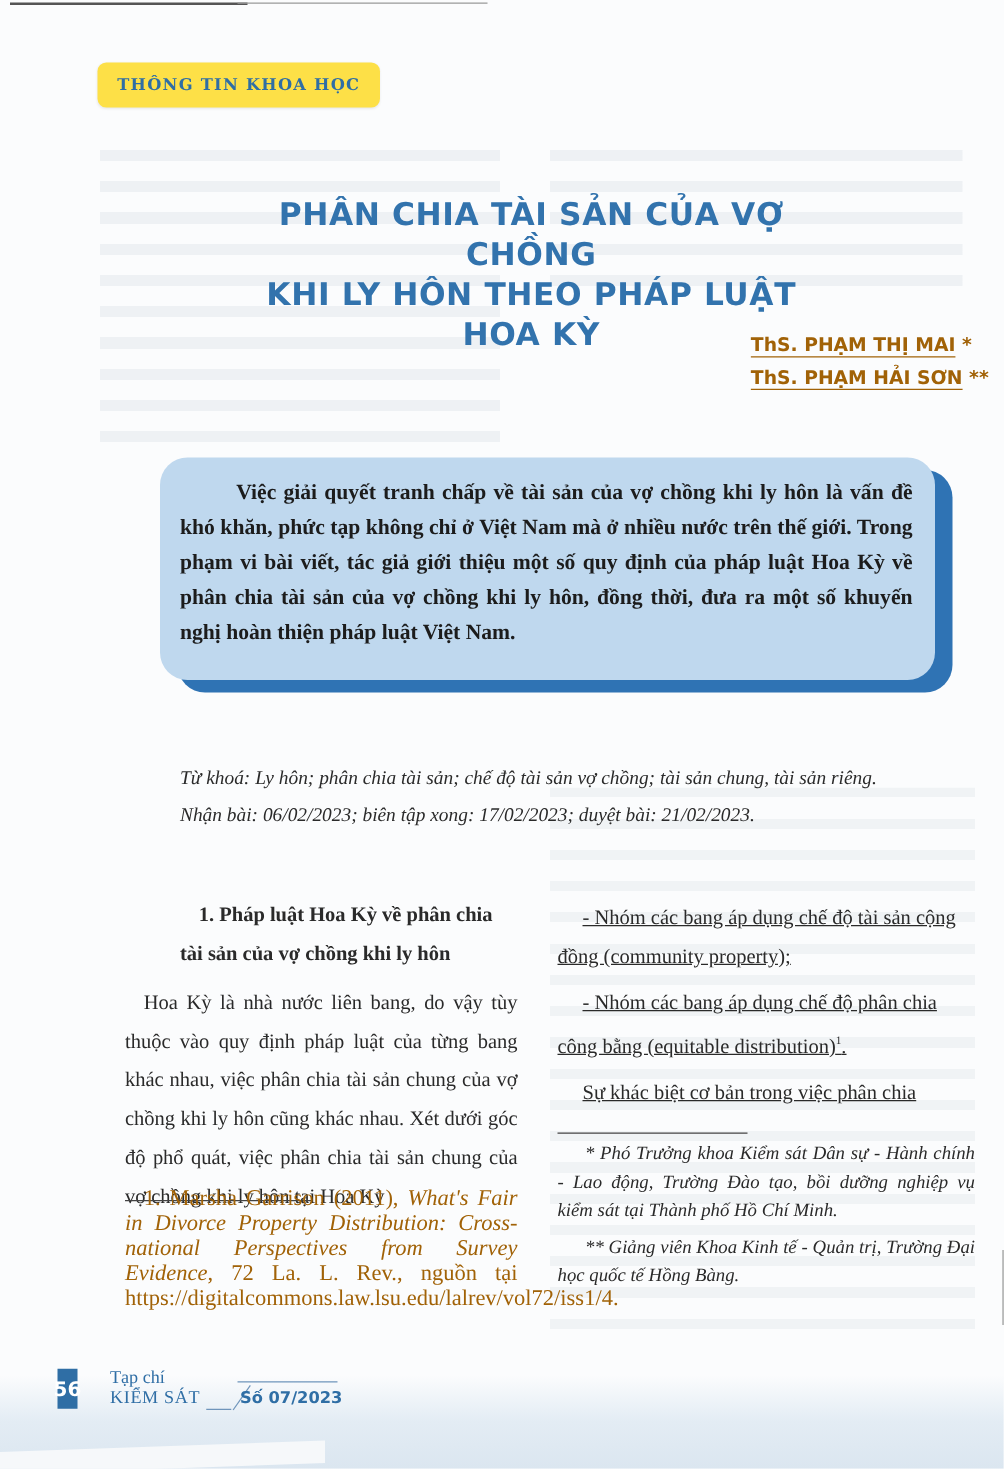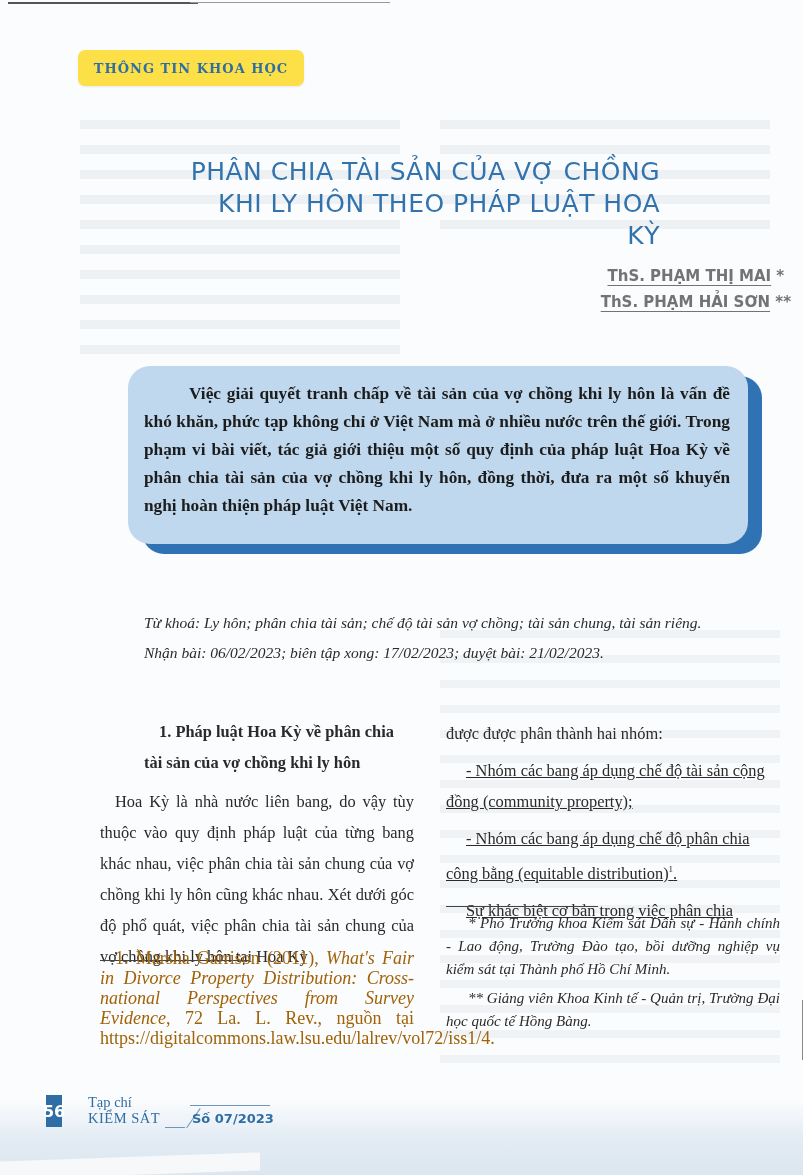--- a/index.html
+++ b/index.html
@@ -29,28 +29,28 @@
     background: #fde047; border-radius: 7px;
     display: flex; align-items: center; justify-content: center;
     box-shadow: 0 1px 2px rgba(0,0,0,0.08);
   }
   .section-tag span {
     font-family: "DejaVu Serif", serif; font-weight: bold; font-size: 13px;
     color: #2f6ea5; letter-spacing: 1px;
   }
   .title {
     position: absolute; left: 190px; top: 156px; width: 470px;
-    text-align: right; color: #3273ad;
-    font-family: "DejaVu Sans", sans-serif; font-weight: normal;
+    text-align: center; color: #3273ad;
+    font-family: "DejaVu Sans", sans-serif; font-weight: bold;
     font-size: 25px; line-height: 32px; letter-spacing: 0.5px;
   }
   .authors {
-    position: absolute; right: 12px; top: 263px; text-align: center;
+    position: absolute; right: 12px; top: 263px; text-align: left;
     font-family: "DejaVu Sans", sans-serif; font-weight: bold;
-    font-size: 15px; line-height: 26px; color: #737373;
+    font-size: 15px; line-height: 26px; color: #a16207;
   }
   .authors .name { text-decoration: underline; text-decoration-thickness: 1px; text-underline-offset: 4px; }
   .abstract-shadow {
     position: absolute; left: 142px; top: 376px; width: 620px; height: 178px;
     background: #2f73b4; border-radius: 22px;
   }
   .abstract-box {
     position: absolute; left: 128px; top: 366px; width: 620px; height: 178px;
     background: #bfd8ee; border-radius: 22px;
     padding: 14px 18px 12px 16px;
@@ -184,21 +184,20 @@
 </div>
 
 <div class="fn-rule" style="left:100px;top:960px;"></div>
 <div class="footnote-left">
   <span>1.</span>
   <span>Marsha Garrison (2011),</span>
   <i>What's Fair in Divorce Property Distribution: Cross-national Perspectives from Survey Evidence</i><span>, 72 La. L. Rev., nguồn tại https://digitalcommons.law.lsu.edu/lalrev/vol72/iss1/4.</span>
 </div>
 
 <div class="col-right">
-  <p>được được phân thành hai nhóm:</p>
   <p class="ind">- Nhóm các bang áp dụng chế độ tài sản cộng đồng (community property);</p>
   <p class="ind"><span>- Nhóm các bang áp dụng chế độ phân chia công bằng (equitable distribution)</span><sup>1</sup><span>.</span></p>
   <p class="ind">Sự khác biệt cơ bản trong việc phân chia</p>
 </div>
 
 <div class="fn-rule" style="left:446px;top:906px;width:152px;"></div>
 <div class="footnote-right">
   <p>* Phó Trưởng khoa Kiểm sát Dân sự - Hành chính - Lao động, Trường Đào tạo, bồi dưỡng nghiệp vụ kiểm sát tại Thành phố Hồ Chí Minh.</p>
   <p>** Giảng viên Khoa Kinh tế - Quản trị, Trường Đại học quốc tế Hồng Bàng.</p>
 </div>

